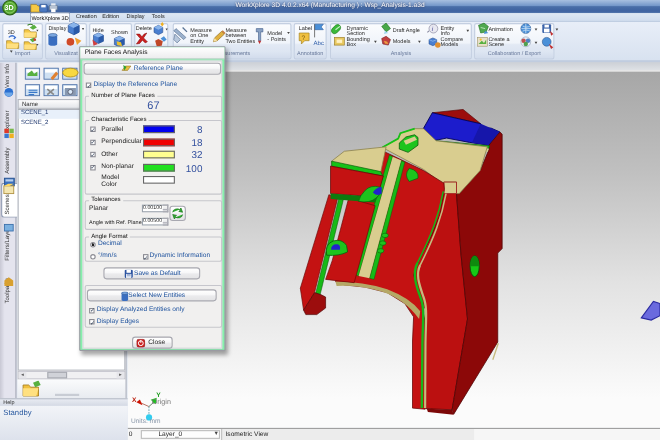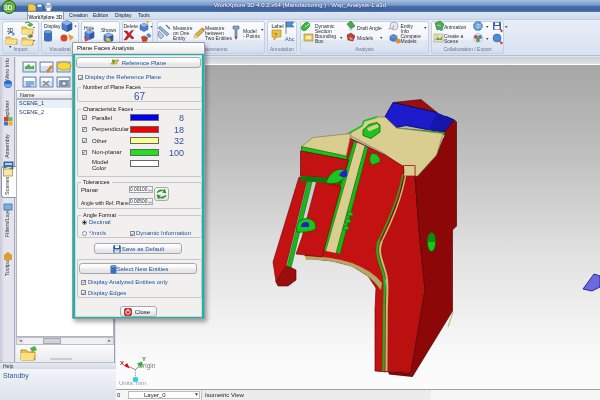--- a/index.html
+++ b/index.html
@@ -25,21 +25,21 @@
 #scenelist{position:absolute;left:0;top:33px;width:98px;height:247px;background:#fff;border:1px solid #b0b4bc;}
 
 #helpbar{left:0;top:362px;width:116px;height:7px;background:linear-gradient(#e8ebf2,#d4d9e4);border-top:1px solid #b8bec8;font-size:5px;color:#333;padding-left:3px;}
 #standby{left:0;top:369px;width:116px;height:31px;background:linear-gradient(#f2f4f8,#dde2ec);}
 
 #viewport{left:116px;top:57px;width:484px;height:332px;background:linear-gradient(#a6a6a6 2%,#c0c0c0 30%,#e2e2e2 60%,#fbfbfb 92%);}
 #vptop{left:116px;top:57px;width:484px;height:8px;background:linear-gradient(#cdd1d7,#dfe2e6);border-bottom:1px solid #fff;}
 
 #statusbar{left:116px;top:389px;width:484px;height:11px;background:#f6f6f6;border-top:1px solid #a0a0a0;font-size:6px;color:#222;}
 
-#dialog{left:72px;top:42px;width:133px;height:277px;background:#14b8a6;border:1px solid #9a9aa2;box-shadow:2px 3px 4px rgba(0,0,0,0.35);border-radius:1px;}
+#dialog{left:72px;top:42px;width:133px;height:277px;background:#86efac;border:1px solid #9a9aa2;box-shadow:2px 3px 4px rgba(0,0,0,0.35);border-radius:1px;}
 .dgroup{position:absolute;border:1px solid #c6c6cc;border-radius:2px;}
 .dglabel{position:absolute;top:-4px;left:3px;background:#f1f0ef;font-size:5.5px;color:#111;padding:0 2px;white-space:nowrap;}
 .dbtn{position:absolute;background:linear-gradient(#ffffff,#f7f7f8 45%,#ebebed 55%,#e4e4e6);border:1px solid #a8a8b0;border-radius:3px;font-size:6px;color:#1a4f9c;text-align:center;}
 .dchk{position:absolute;width:5px;height:5px;background:#fff;border:1px solid #8a8a92;}
 .dchk:after{content:"✓";position:absolute;left:-0.2px;top:-1.5px;font-size:5.5px;color:#2f3f58;}
 .dradio{position:absolute;width:5px;height:5px;background:#fff;border:1px solid #8a8a92;border-radius:50%;}
 .dtext{position:absolute;font-size:6px;color:#1a4f9c;white-space:nowrap;}
 .dlabel{position:absolute;font-size:6px;color:#222;white-space:nowrap;}
 .dcount{position:absolute;font-size:9px;color:#33509e;text-align:right;width:20px;}
 .swatch{position:absolute;width:29px;height:7px;border:1px solid #666;}

